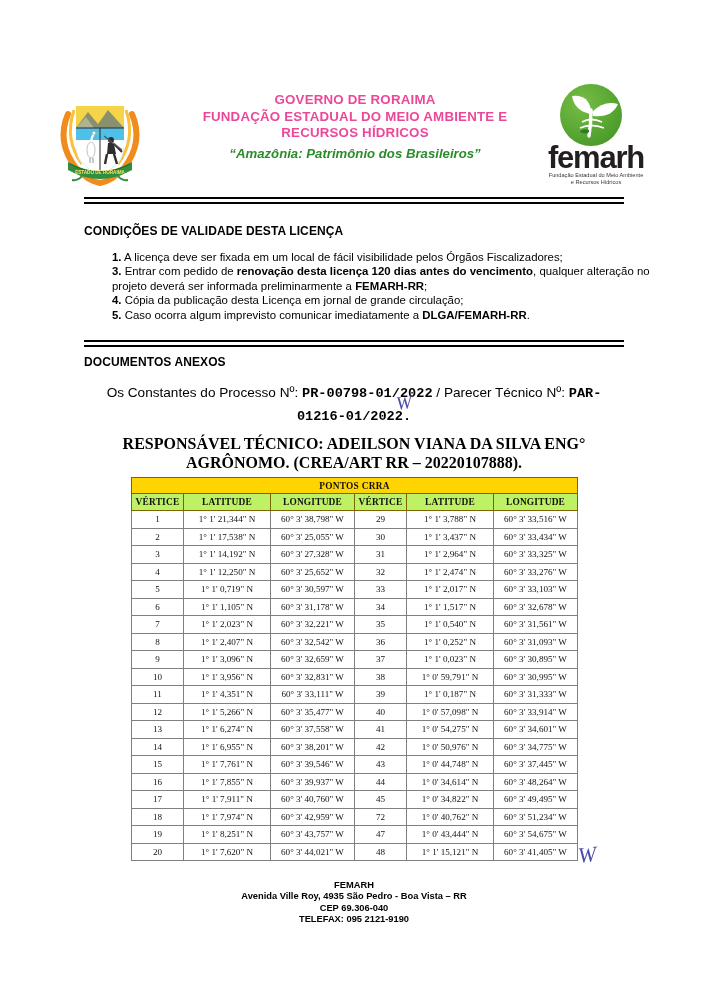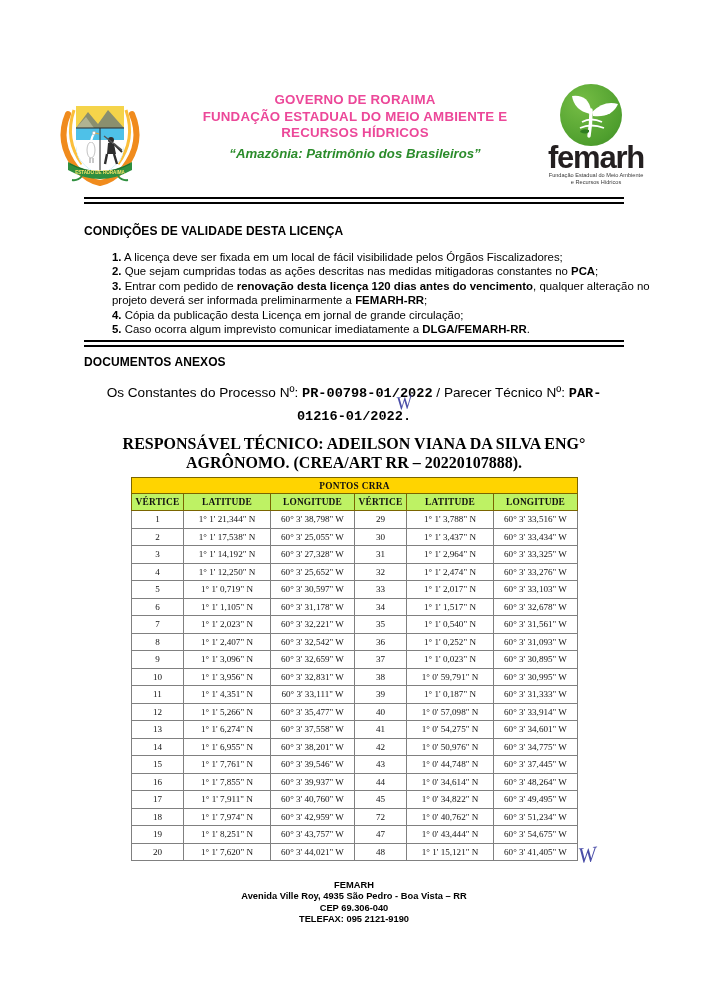--- a/index.html
+++ b/index.html
@@ -331,21 +331,20 @@
     </div>
   </div>
 
   <div class="rule-double" style="top:197px;"></div>
 
   <div class="section-title" style="top:224px;">CONDIÇÕES DE VALIDADE DESTA LICENÇA</div>
 
   <div class="conditions">
     <ol id="conditions-ol">
         <li><b>1.</b><span> A licença deve ser fixada em um local de fácil visibilidade pelos Órgãos Fiscalizadores;</span></li>
-        <li><b>2.</b><span> Que sejam cumpridas todas as ações descritas nas medidas mitigadoras constantes no </span><b>PCA</b><span>;</span></li>
         <li><b>3.</b><span> Entrar com pedido de </span><b>renovação desta licença 120 dias antes do vencimento</b><span>, qualquer alteração no projeto deverá ser informada preliminarmente a </span><b>FEMARH-RR</b><span>;</span></li>
         <li><b>4.</b><span> Cópia da publicação desta Licença em jornal de grande circulação;</span></li>
         <li><b>5.</b><span> Caso ocorra algum imprevisto comunicar imediatamente a </span><b>DLGA/FEMARH-RR</b><span>.</span></li>
       </ol>
   </div>
 
   <div class="rule-double" style="top:340px;"></div>
 
   <div class="section-title" style="top:355px;">DOCUMENTOS ANEXOS</div>
 

